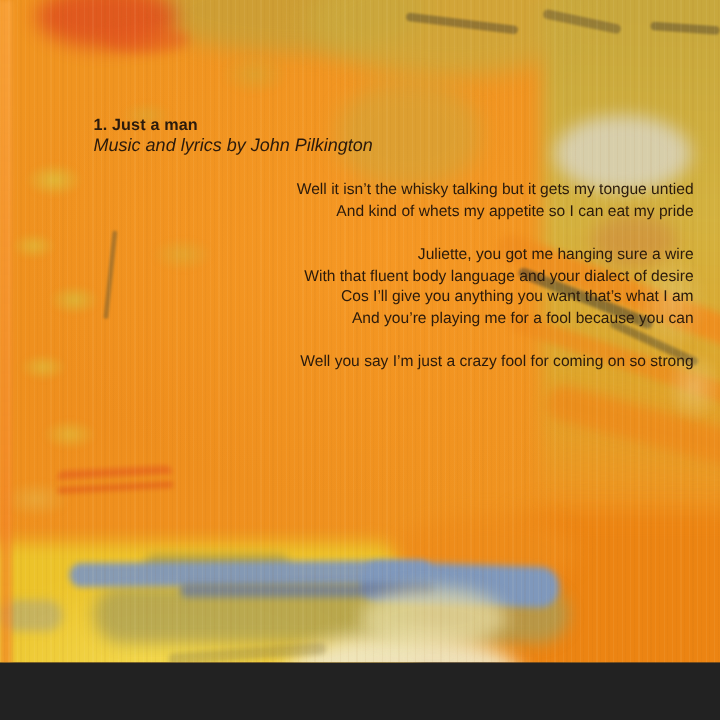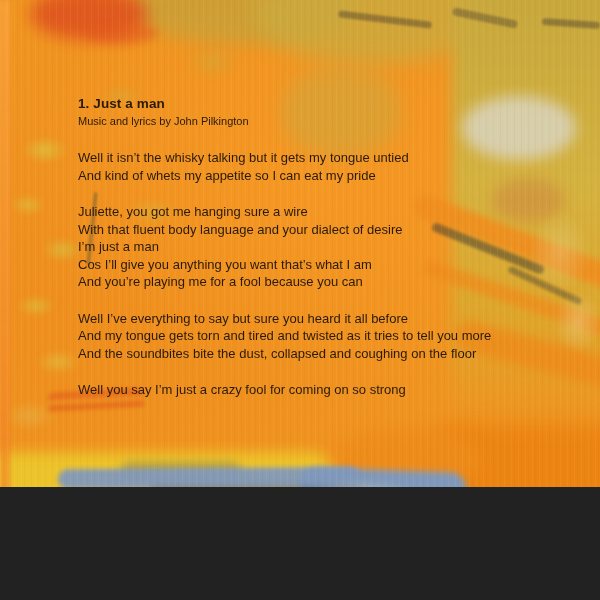--- a/index.html
+++ b/index.html
@@ -1,17 +1,17 @@
 <!DOCTYPE html>
 <html style="--base-orange: #F09420; --deep-orange: #EC8412; --olive-yellow: #D4B23F; --olive-green: #A89E58; --bright-yellow: #ECC32A; --pale-yellow: #F3D94F; --pale-cream: #EFE7C6; --pale-cream-blue: #D9D6C6; --steel-blue: #8299BB; --red-streak: #DE4F1E; --charcoal: #4A4230; --text-dark: #2A1A0C;"><head>
 <meta charset="utf-8">
 <style>
   html,body{margin:0;padding:0;background:#222;}
   #stage{
-    position:relative;width:600px;height:487px;overflow:hidden;
+    position:relative;width:600px;height:552px;overflow:hidden;
     font-family:"Liberation Sans",sans-serif;
     background:
       radial-gradient(420px 300px at 52% 38%, rgba(246,152,36,.9), rgba(246,152,36,0) 70%),
       radial-gradient(500px 380px at 20% 62%, rgba(238,140,28,.75), rgba(238,140,28,0) 72%),
       var(--base-orange,#F09420);
   }
   #stage .paint{position:absolute;pointer-events:none;}
 
   .p-olive-right{left:452px;top:-24px;width:182px;height:462px;border-radius:36px;filter:blur(7px);
     background:linear-gradient(182deg,#C8A83D 8%,var(--olive-yellow,#D4B23F) 45%,#DDA62C 72%,rgba(236,140,24,0) 97%);}
@@ -59,22 +59,22 @@
   .p-gray-left{left:0;top:500px;width:52px;height:26px;border-radius:13px;filter:blur(4px);background:rgba(150,155,150,.45);}
   .p-pale-bottom{left:232px;top:528px;width:206px;height:94px;border-radius:45%;filter:blur(8px);background:var(--pale-cream,#EFE7C6);opacity:.92;}
   .p-pale-bottom2{left:300px;top:490px;width:122px;height:50px;border-radius:50%;filter:blur(7px);background:#E9DFA8;opacity:.7;}
   .p-gray-hatch-bottom{left:140px;top:540px;width:132px;height:10px;border-radius:5px;filter:blur(2px);background:rgba(130,118,78,.35);transform:rotate(-4deg);}
   .p-left-edge{left:0;top:0;width:10px;height:600px;filter:blur(2px);background:linear-gradient(180deg, rgba(250,164,62,.8), rgba(240,120,30,.6));}
   .p-texture{left:0;top:0;width:600px;height:600px;opacity:.9;background:
     repeating-linear-gradient(90deg, rgba(255,240,200,.07) 0 1px, rgba(0,0,0,0) 1px 3px, rgba(140,80,10,.05) 3px 4px, rgba(0,0,0,0) 4px 7px);}
 
   .lyrics{position:absolute;left:78px;top:96px;width:500px;color:var(--text-dark,#2A1A0C);}
   .lyrics .title{margin:0 0 1px 0;font-size:13.5px;line-height:16px;font-weight:bold;letter-spacing:.1px;}
-  .lyrics .credit{margin:0 0 19px 0;font-size:11px;line-height:17px;}
-  .stanza{margin:0 0 19px 0;}
+  .lyrics .credit{margin:0 0 19px 0;font-size:15px;line-height:17px;font-style:italic;}
+  .stanza{margin:0 0 19px 0;text-align:right;}
   .stanza p{margin:0;font-size:13px;line-height:17.5px;letter-spacing:0;}
 </style>
 </head>
 <body>
 
 <div id="stage">
 
   <div class="paint p-olive-right"></div>
   <div class="paint p-olive-topmid"></div>
   <div class="paint p-olive-topmid2"></div>
@@ -114,28 +114,22 @@
     <p class="credit">Music and lyrics by John Pilkington</p>
 
     <div class="stanza">
       <p>Well it isn’t the whisky talking but it gets my tongue untied</p>
       <p>And kind of whets my appetite so I can eat my pride</p>
     </div>
 
     <div class="stanza">
       <p>Juliette, you got me hanging sure a wire</p>
       <p>With that fluent body language and your dialect of desire</p>
-      <p>I’m just a man</p>
       <p>Cos I’ll give you anything you want that’s what I am</p>
       <p>And you’re playing me for a fool because you can</p>
     </div>
 
-    <div class="stanza">
-      <p>Well I’ve everything to say but sure you heard it all before</p>
-      <p>And my tongue gets torn and tired and twisted as it tries to tell you more</p>
-      <p>And the soundbites bite the dust, collapsed and coughing on the floor</p>
-    </div>
 
     <div class="stanza">
       <p>Well you say I’m just a crazy fool for coming on so strong</p>
     </div>
   </div>
 </div>
 
 </body></html>

